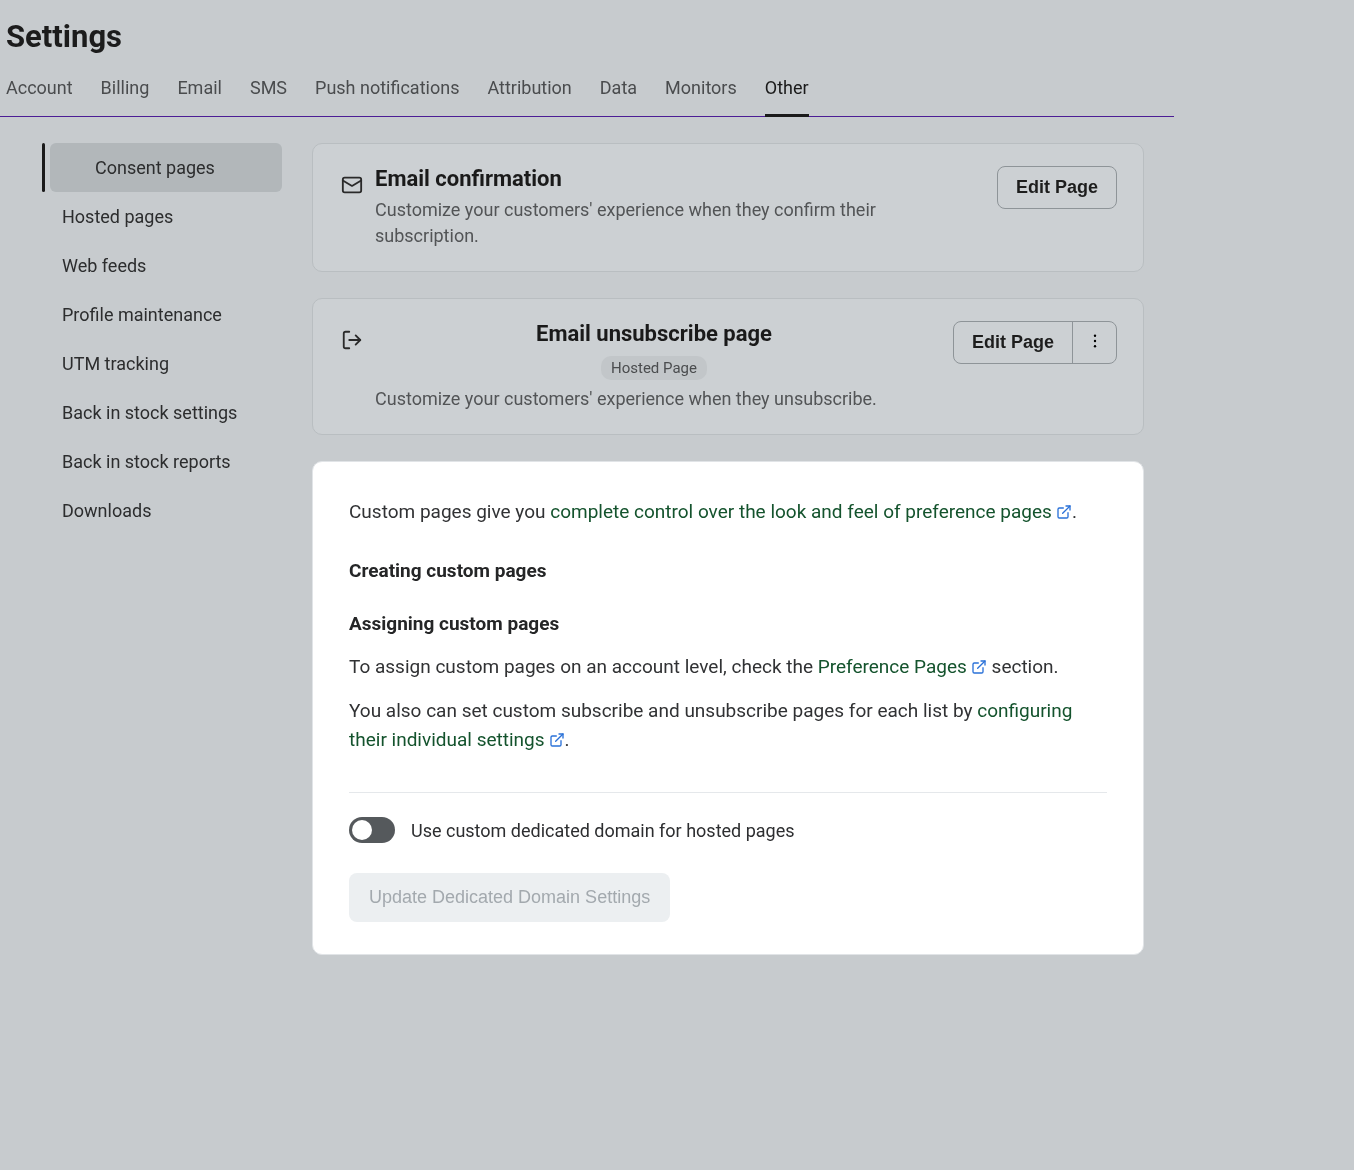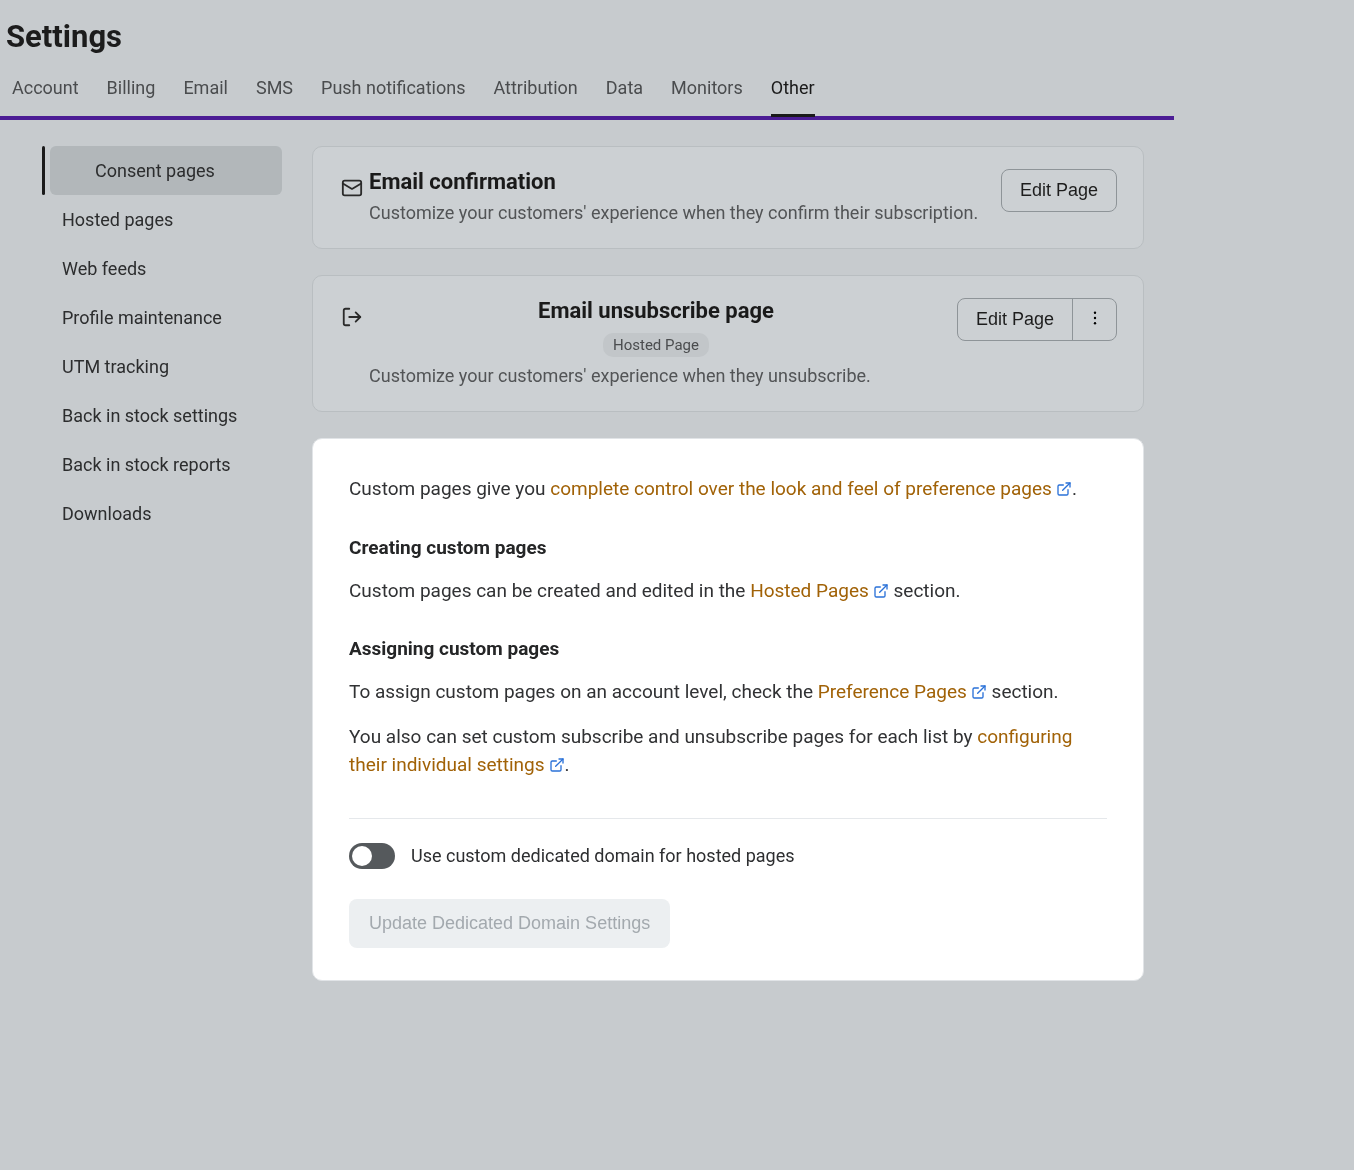--- a/index.html
+++ b/index.html
@@ -17,22 +17,22 @@
   }
   .page-title {
     font-size: 31px;
     font-weight: 700;
     padding: 18px 6px 14px 6px;
     color: #1c1c1c;
   }
   .tabs {
     display: flex;
     gap: 28px;
-    padding: 0 12px;
-    border-bottom: 4px solid #4c1d95;
+    padding: 0 6px;
+    border-bottom: 1px solid #4c1d95;
   }
   .tab {
     font-size: 18px;
     color: #4a4c4e;
     padding: 8px 0 16px 0;
     cursor: pointer;
   }
   .tab.active {
     color: #1a1a1a;
     border-bottom: 3px solid #1a1a1a;
@@ -66,21 +66,21 @@
     border-radius: 2px;
   }
   .content { flex: 1; display: flex; flex-direction: column; gap: 26px; }
   .card-grey {
     background: #ccd0d3;
     border: 1px solid #b9bec1;
     border-radius: 10px;
     padding: 22px 26px;
     display: flex;
     align-items: flex-start;
-    gap: 4px;
+    gap: 10px;
   }
   .card-icon {
     width: 26px; height: 26px;
     flex: none;
     display: flex; align-items: center; justify-content: center;
     margin-top: 6px;
     color: #2a2a2a;
   }
   .card-body { flex: 1; }
   .card-title-row { display: flex; align-items: center; gap: 10px; flex-direction: column; }
@@ -92,21 +92,21 @@
     color: #4b4d4f;
     padding: 3px 10px;
   }
   .card-desc { font-size: 18px; color: #525456; margin-top: 6px; line-height: 1.45; }
   .card-actions { display: flex; align-items: center; gap: 0; margin-left: 10px; }
   .btn-outline {
     background: transparent;
     border: 1px solid #8e9498;
     border-radius: 8px;
     font-size: 18px;
-    font-weight: 400;
+    font-weight: 700;
     padding: 10px 18px;
     cursor: pointer;
     color: #1d1d1d;
   }
   .btn-group { display: inline-flex; border: 1px solid #8e9498; border-radius: 8px; overflow: hidden; }
   .btn-group .btn-outline { border: none; border-radius: 0; }
   .btn-group .btn-more {
     border: none;
     border-left: 1px solid #8e9498;
     background: transparent;
@@ -117,21 +117,21 @@
   .card-white {
     background: #ffffff;
     border: 1px solid #e1e4e7;
     border-radius: 10px;
     padding: 36px 36px 32px 36px;
     color: #252627;
   }
   .cw-title { font-size: 23px; font-weight: 700; margin-bottom: 28px; }
   .cw-text { font-size: 19px; color: #313234; line-height: 1.5; }
   .cw-sub { font-size: 19px; font-weight: 700; margin-top: 30px; margin-bottom: 18px; }
-  .link { color: #a16207; cursor: pointer; margin-top: 35px; }
+  .link { color: #14532d; cursor: pointer; margin-top: 35px; }
   .ext-icon { display: inline-block; vertical-align: -2px; margin-left: 4px; }
   .divider { height: 1px; background: #e5e8eb; margin: 36px 0 24px 0; }
   .toggle-row { display: flex; align-items: center; gap: 16px; }
   .toggle {
     width: 46px; height: 26px; border-radius: 13px;
     background: #55595c; position: relative; cursor: pointer;
   }
   .toggle .knob {
     position: absolute; top: 3px; left: 3px;
     width: 20px; height: 20px; border-radius: 50%;
@@ -233,27 +233,20 @@
 
         <p class="cw-text">
           <span>Custom pages give you </span><span class="link"><span>complete control over the look and feel of preference pages</span><span class="ext-icon"><svg width="16" height="16" viewBox="0 0 24 24" fill="none" stroke="#2a71d8" stroke-width="2" stroke-linecap="round" stroke-linejoin="round">
                   <path d="M18 13v6a2 2 0 0 1-2 2H5a2 2 0 0 1-2-2V8a2 2 0 0 1 2-2h6"></path>
                   <path d="M15 3h6v6"></path>
                   <path d="M10 14 21 3"></path>
                 </svg></span></span><span>.</span>
         </p>
 
         <div class="cw-sub">Creating custom pages</div>
-        <p class="cw-text">
-          <span>Custom pages can be created and edited in the </span><span class="link"><span>Hosted Pages</span><span class="ext-icon"><svg width="16" height="16" viewBox="0 0 24 24" fill="none" stroke="#2a71d8" stroke-width="2" stroke-linecap="round" stroke-linejoin="round">
-                  <path d="M18 13v6a2 2 0 0 1-2 2H5a2 2 0 0 1-2-2V8a2 2 0 0 1 2-2h6"></path>
-                  <path d="M15 3h6v6"></path>
-                  <path d="M10 14 21 3"></path>
-                </svg></span></span><span> section.</span>
-        </p>
 
         <div class="cw-sub">Assigning custom pages</div>
         <p class="cw-text">
           <span>To assign custom pages on an account level, check the </span><span class="link"><span>Preference Pages</span><span class="ext-icon"><svg width="16" height="16" viewBox="0 0 24 24" fill="none" stroke="#2a71d8" stroke-width="2" stroke-linecap="round" stroke-linejoin="round">
                   <path d="M18 13v6a2 2 0 0 1-2 2H5a2 2 0 0 1-2-2V8a2 2 0 0 1 2-2h6"></path>
                   <path d="M15 3h6v6"></path>
                   <path d="M10 14 21 3"></path>
                 </svg></span></span><span> section.</span>
         </p>
         <p class="cw-text" style="margin-top:14px">

